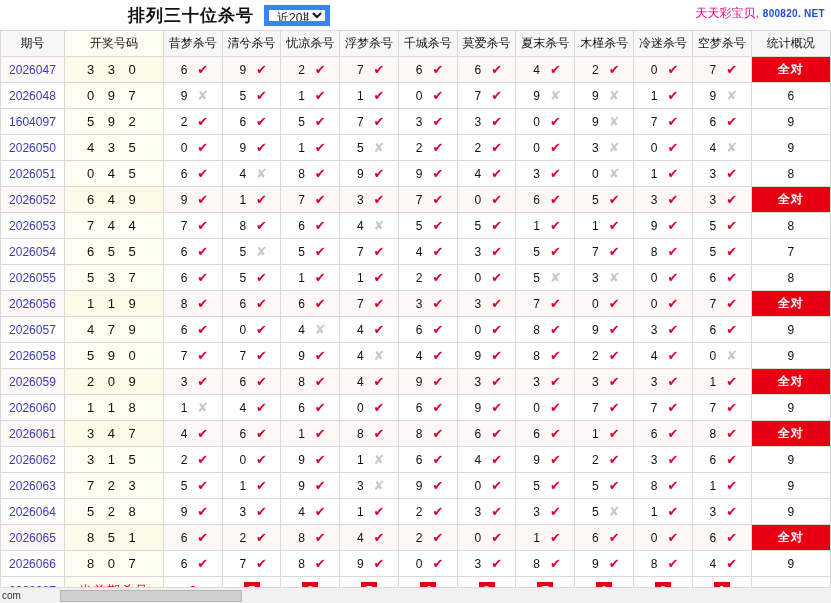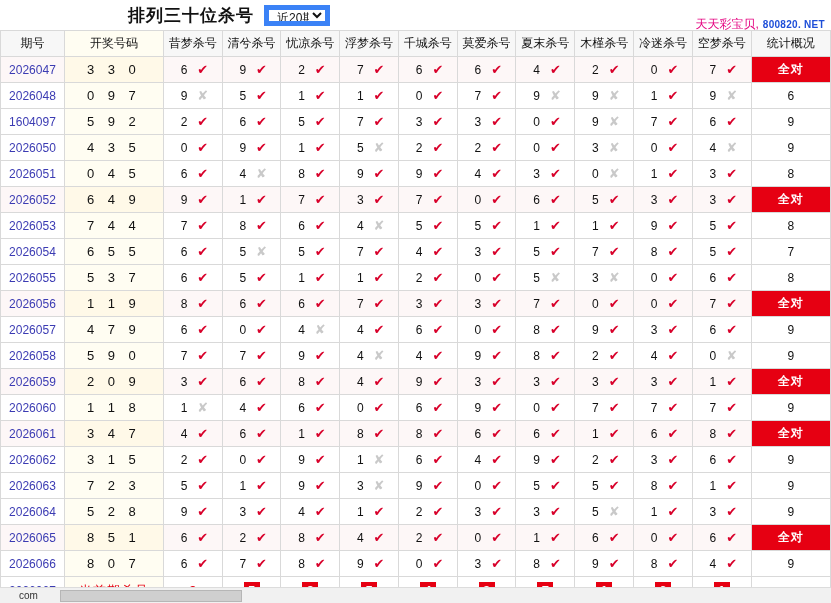--- a/index.html
+++ b/index.html
@@ -34,21 +34,21 @@
     font-size: 12px;
     font-family: "Liberation Sans", sans-serif;
     border: 5px solid #3b82f6;
     background: #fff;
     color: #111;
     padding-left: 4px;
   }
   .brand {
     position: absolute;
     right: 6px;
-    top: 16px;
+    top: 5px;
     display: flex;
     align-items: center;
     font-size: 12px;
   }
   .brand .slogan { color: #e4007f; margin-right: 4px; }
   .brand .site {
     color: #1d4ed8;
     font-weight: bold;
     font-size: 10px;
     letter-spacing: .3px;
@@ -143,21 +143,20 @@
     position:absolute;
     left:0; bottom:0;
     width:831px;
     height:16px;
     background:#f1f1f1;
     border-top:1px solid #dcdcdc;
     font-size:10px;
     color:#333;
     display:flex;
     align-items:center;
-    padding-left:17px;
   }
   .status-url { padding-left:2px; }
   .hscroll {
     position:absolute;
     left:60px; top:2px;
     width:182px; height:12px;
     background:#cfcfcf;
     border:1px solid #b6b6b6;
   }
 </style>

